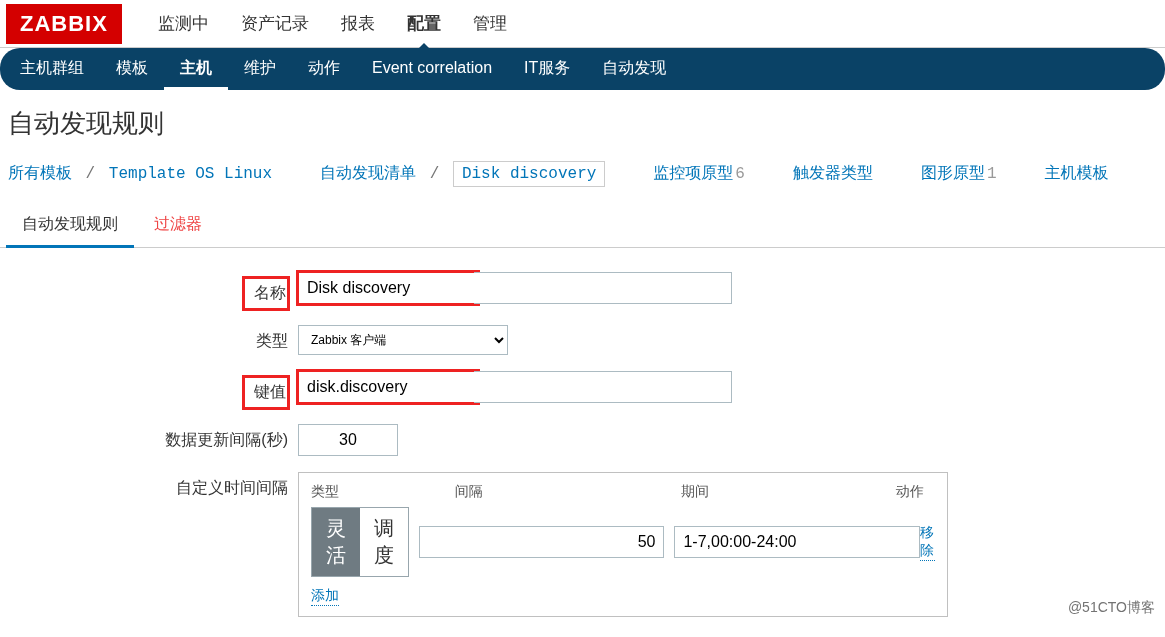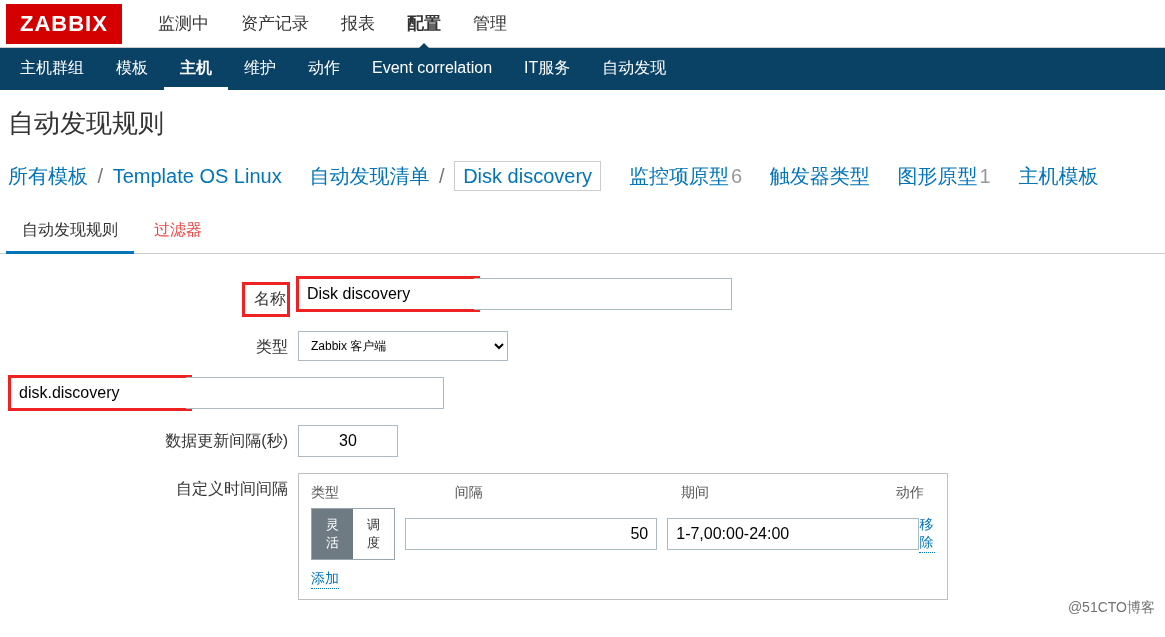--- a/index.html
+++ b/index.html
@@ -4,27 +4,27 @@
 <style>
   * { box-sizing: border-box; margin: 0; padding: 0; }
   body { font-family: Arial, "Microsoft YaHei", sans-serif; font-size: 14px; color: #1f2c33; background: #fff; width: 1165px; }
   
   .topnav { background: #fff; border-bottom: 1px solid #ccc; display: flex; align-items: center; height: 48px; }
   .logo { background: #d40000; color: #fff; font-weight: bold; font-size: 22px; padding: 7px 14px; margin: 0 20px 0 6px; letter-spacing: 1px; }
   .topnav a { color: #333; text-decoration: none; padding: 0 16px; font-size: 17px; line-height: 48px; display: inline-block; position: relative; }
   .topnav a.active { font-weight: bold; }
   .topnav a.active::after { content: ""; position: absolute; left: 50%; bottom: -1px; margin-left: -6px; width: 0; height: 0; border-left: 6px solid transparent; border-right: 6px solid transparent; border-bottom: 6px solid #0a4266; }
   
-  .subnav { background: #0a4266; display: flex; height: 42px; padding-left: 4px; }
+  .subnav { background: #0a4266; display: flex; height: 42px; padding-left: 4px; border-radius: 20px; }
   .subnav a { color: #fff; text-decoration: none; padding: 0 16px; font-size: 16px; line-height: 40px; display: inline-block; border-bottom: 3px solid transparent; }
   .subnav a.active { border-bottom: 3px solid #fff; font-weight: bold; }
   
   .page-title { font-size: 26px; color: #333; padding: 16px 8px; font-weight: normal; }
   
-  .breadcrumb { padding: 6px 8px 20px; font-size: 20px; }
+  .breadcrumb { padding: 6px 8px 20px; font-size: 16px; font-family: Liberation Mono, monospace; }
   .breadcrumb a { color: #0275b8; text-decoration: none; }
   .breadcrumb span.sep { color: #777; margin: 0 4px; }
   .breadcrumb span.cur { border: 1px solid #ccc; padding: 3px 8px; color: #0275b8; }
   .breadcrumb span.count { color: #999; margin-left: 2px; }
   
   .tabs { border-bottom: 1px solid #ccc; padding-left: 6px; }
   .tabs a { display: inline-block; padding: 10px 16px; color: #ef4444; text-decoration: none; font-size: 16px; border-bottom: 3px solid transparent; margin-bottom: -1px; }
   .tabs a.active { color: #333; border-bottom: 3px solid #0275b8; }
   
   .form { padding: 24px 10px; }
@@ -39,21 +39,21 @@
   .hl-name { display: inline-block; padding-right: 4px; }
   
   .interval-box { border: 1px solid #c0c0c0; padding: 10px 12px; width: 650px; }
   .interval-header { display: flex; margin-bottom: 6px; color: #555; }
   .interval-header > div:nth-child(1) { width: 146px; }
   .interval-header > div:nth-child(2) { width: 230px; }
   .interval-header > div:nth-child(3) { width: 218px; }
   .interval-header > div:nth-child(4) { width: 40px; }
   .interval-row { display: flex; align-items: center; margin-bottom: 10px; }
   .seg { display: flex; border: 1px solid #98a6ad; width: 136px; }
-  .seg > div { padding: 7px 14px; font-size: 13px; cursor: pointer; }
+  .seg > div { padding: 7px 14px; font-size: 20px; cursor: pointer; }
   .seg .on { background: #6f7b82; color: #fff; }
   .seg .off { background: #fff; color: #333; }
   .int-input { border: 1px solid #acbbc2; padding: 7px; width: 220px; margin-left: 10px; font-size: 15px; text-align: right; }
   .per-input { border: 1px solid #acbbc2; padding: 7px; width: 208px; margin-left: 10px; font-size: 15px; }
   .link { color: #0275b8; text-decoration: none; border-bottom: 1px dotted #0275b8; cursor: pointer; }
   .add-link { color: #0275b8; text-decoration: none; border-bottom: 1px dotted #0275b8; cursor: pointer; display: inline-block; }
   
   .watermark { position: fixed; right: 10px; bottom: 20px; color: #737373; font-size: 14px; }
 </style>
 </head>
@@ -116,20 +116,21 @@
   <div class="form-row">
     <div class="form-label">类型</div>
     <div class="form-control">
       <select>
         <option>Zabbix 客户端</option>
       </select>
     </div>
   </div>
 
   <div class="form-row">
+    <div class="form-label"><span class="hl-name highlight-red" style="padding:5px 2px 5px 10px;">键值</span></div>
     <div class="form-control">
       <input type="text" class="highlight-red" style="width: 180px; border-right: none;" value="disk.discovery"><input type="text" style="width: 258px; border-left: none; margin-left: -4px;">
     </div>
   </div>
 
   <div class="form-row">
     <div class="form-label">数据更新间隔(秒)</div>
     <div class="form-control">
       <input type="text" class="short" style="text-align: center;" value="30">
     </div>

